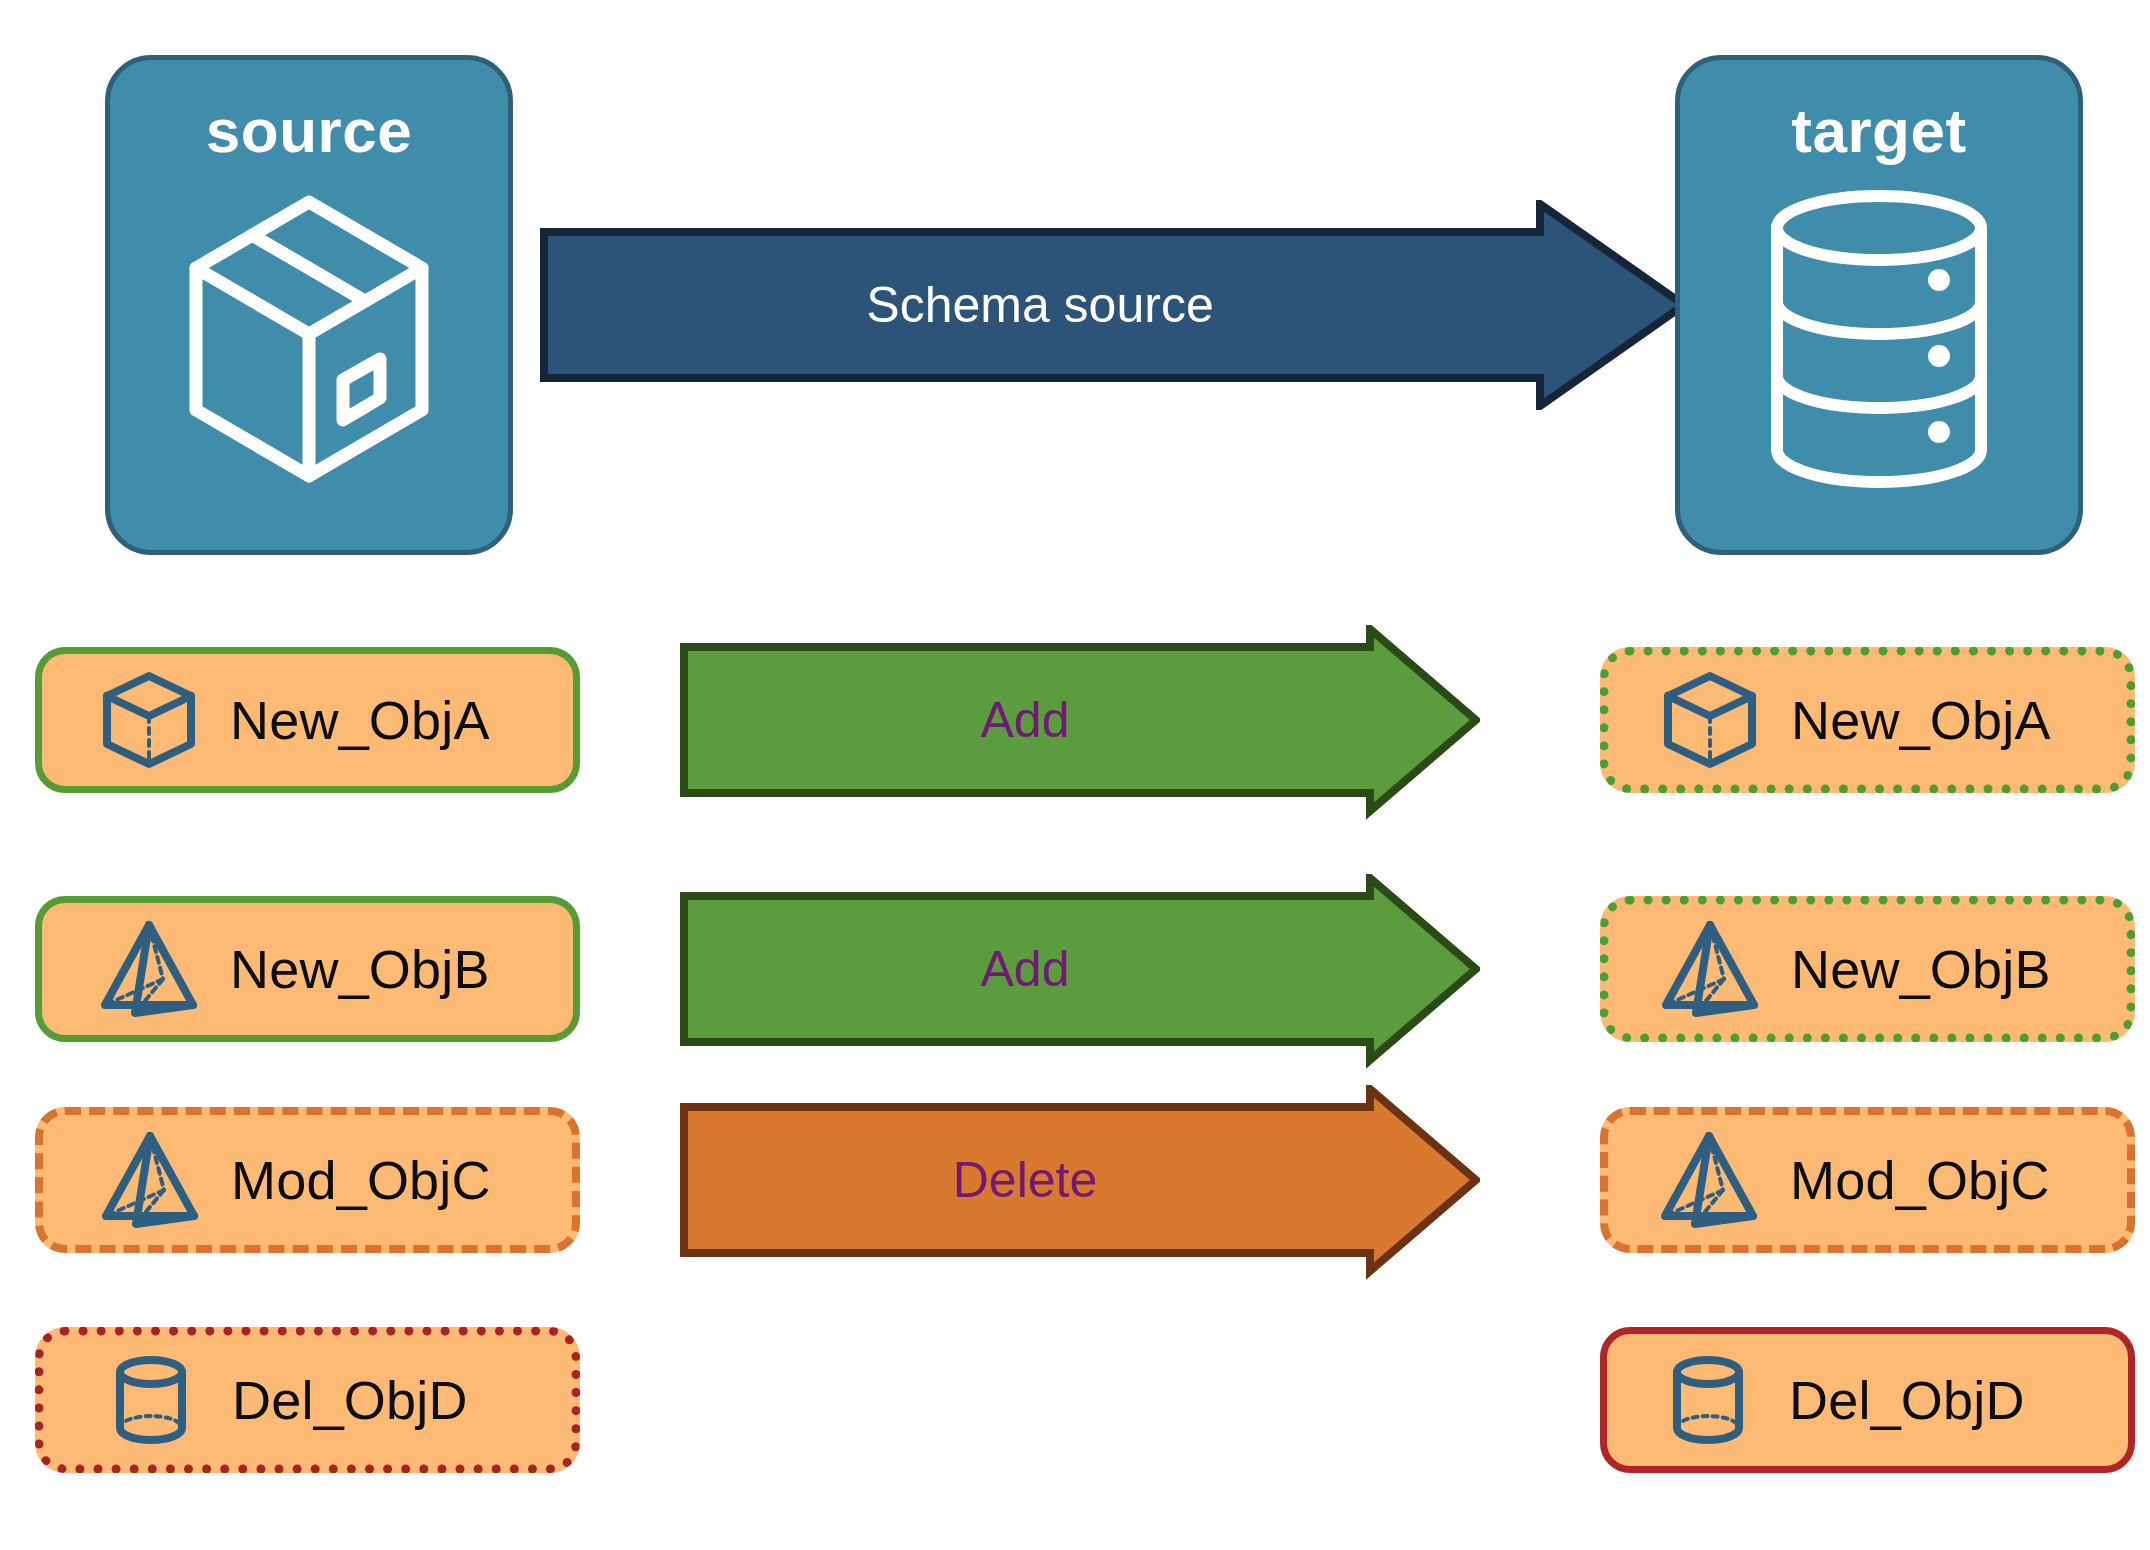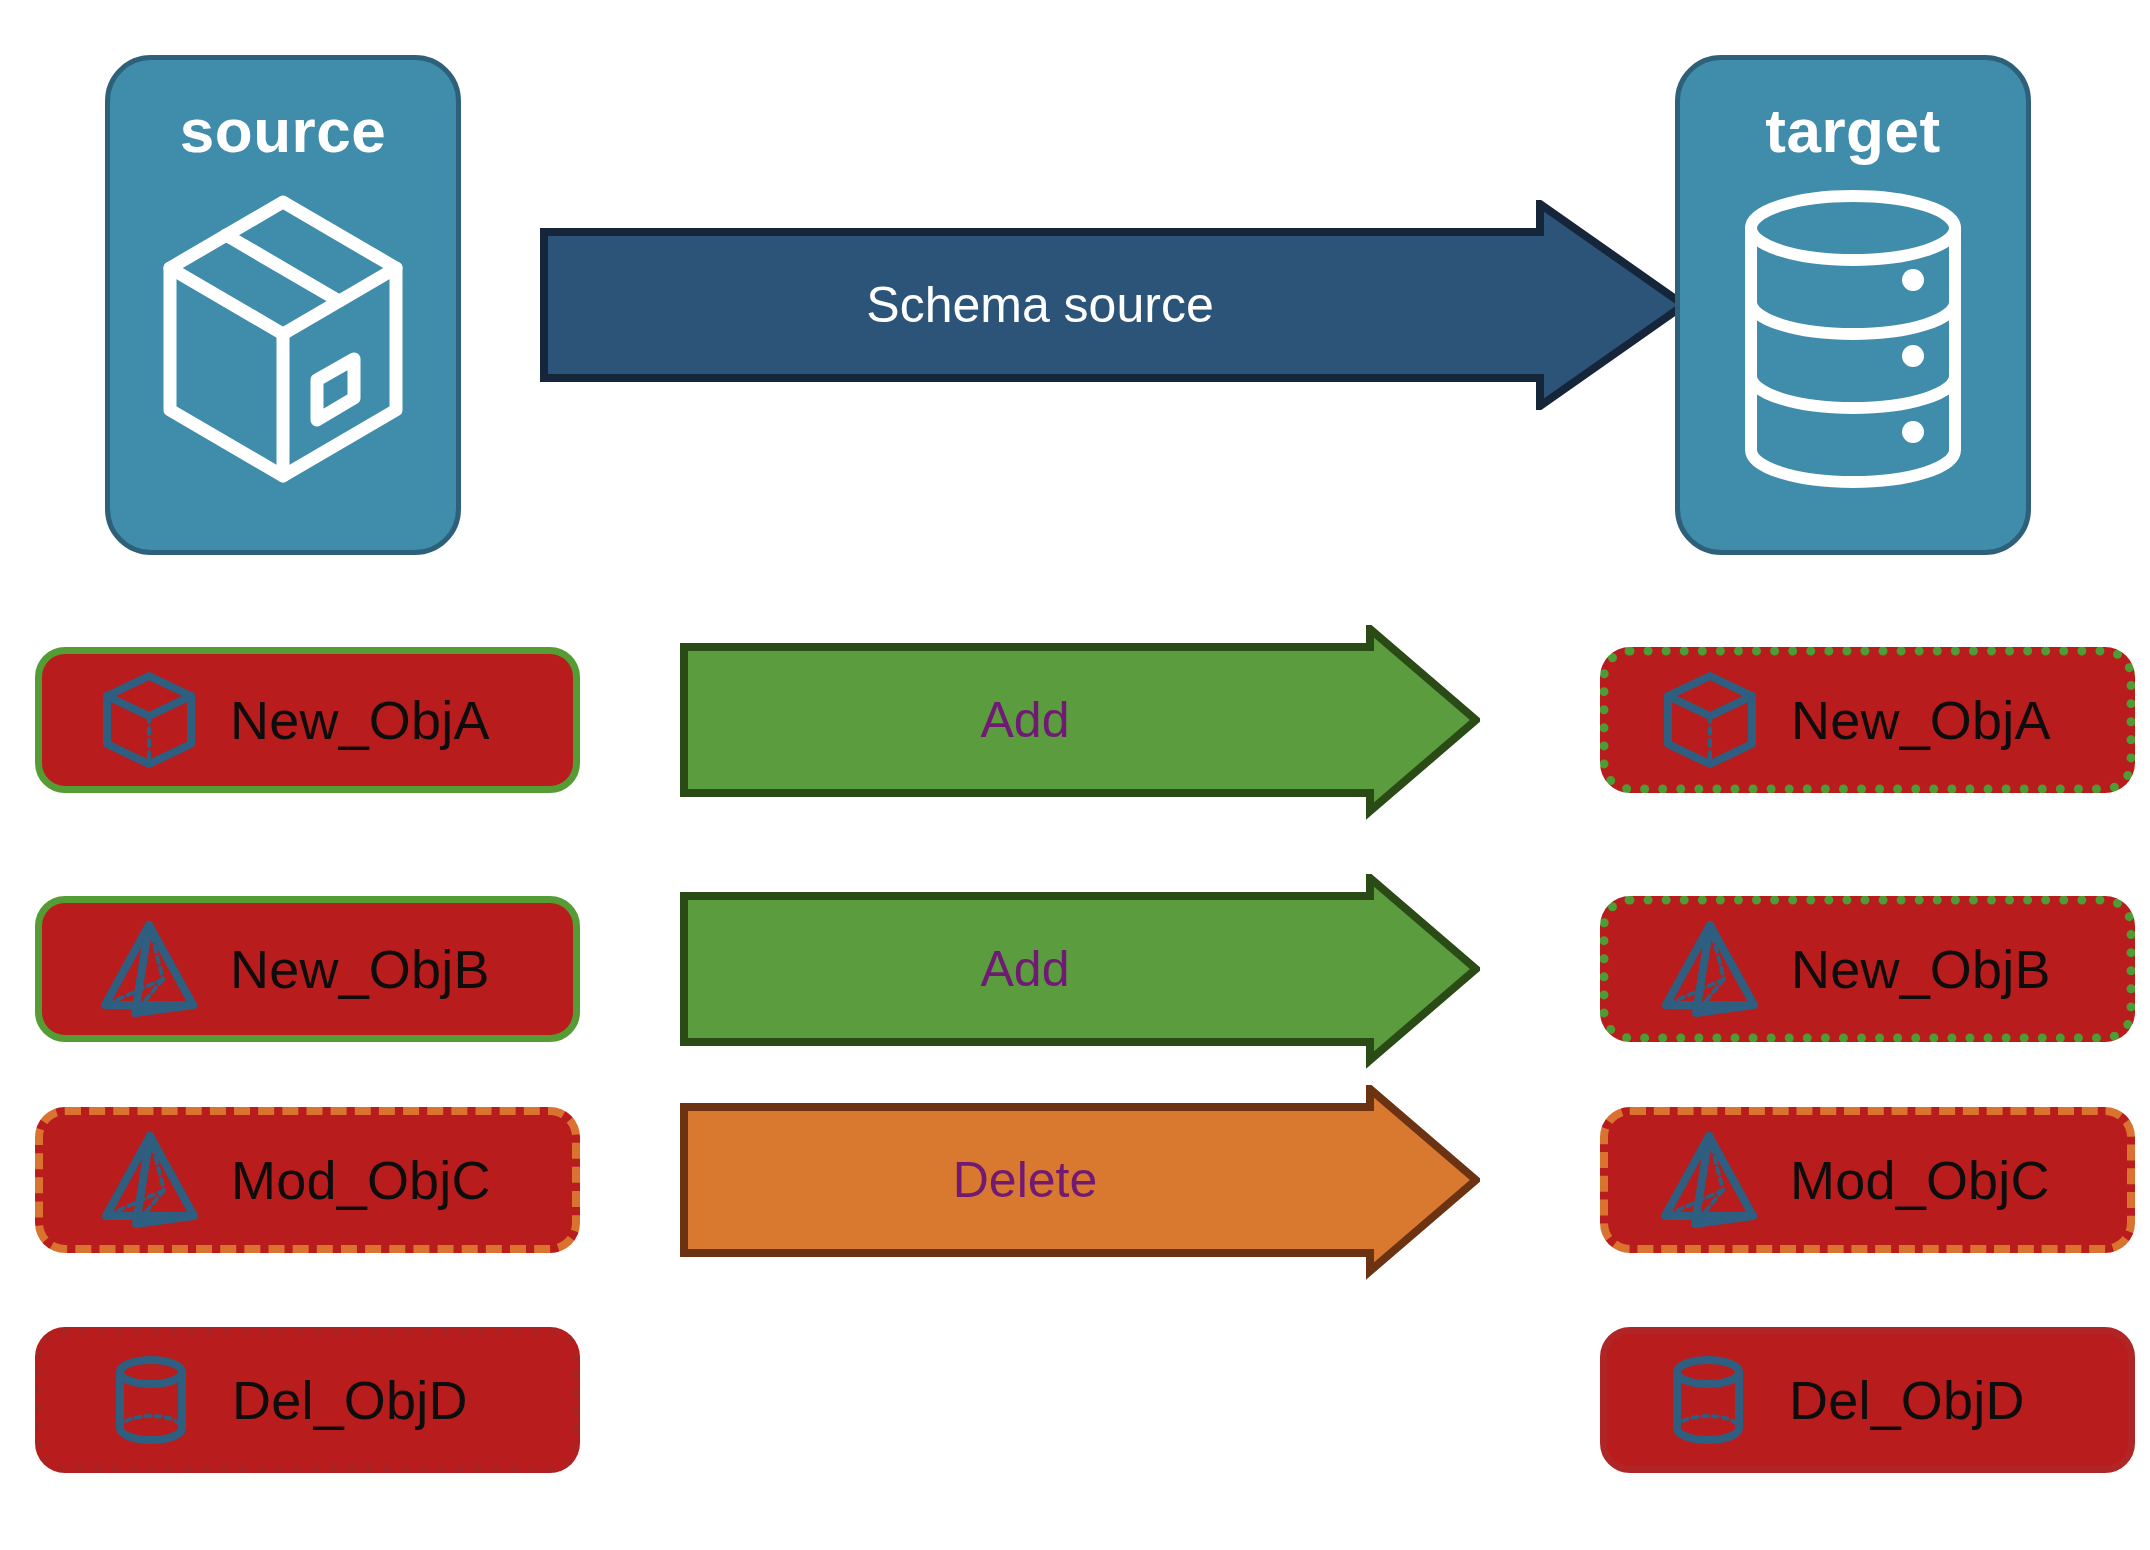--- a/index.html
+++ b/index.html
@@ -2,21 +2,21 @@
 <html><head>
 <meta charset="utf-8">
 <style>
   html,body{margin:0;padding:0;background:#ffffff;}
   body{width:2150px;height:1550px;position:relative;overflow:hidden;
        font-family:"Liberation Sans","DejaVu Sans",sans-serif;}
   .stage{position:absolute;left:0;top:0;width:2150px;height:1550px;}
 
   
   .endpoint{
-    position:absolute;width:356px;height:500px;border-radius:46px;
+    position:absolute;width:408px;height:500px;border-radius:46px;
     background:#3f8cab;border:5px solid #2e6179;box-sizing:border-box;
     display:flex;flex-direction:column;align-items:center;
   }
   .endpoint.src{left:105px;top:55px;}
   .endpoint.tgt{left:1675px;top:55px;}
   .endpoint-title{
     color:#ffffff;font-size:62px;font-weight:bold;letter-spacing:.5px;
     margin-top:40px;line-height:1;
   }
   .endpoint-icon{margin-top:22px;}
@@ -31,21 +31,21 @@
 
   
   .row{position:absolute;left:0;width:2150px;height:180px;}
   .row.r0{top:635px;}
   .row.r1{top:884px;}
   .row.r2{top:1095px;}
   .row.r3{top:1315px;}
 
   .objbox{
     position:absolute;height:146px;border-radius:30px;box-sizing:border-box;
-    background:#b91c1c;display:flex;align-items:center;
+    background:#fdba74;display:flex;align-items:center;
   }
   .objbox.left{left:35px;width:545px;top:12px;}
   .objbox.right{left:1600px;width:535px;top:12px;}
 
   .bd-solid-green {border:7px solid #569c35;}
   .bd-dotted-green{border:9px dotted #4e9c34;}
   .bd-dashed-orange{border:8px dashed #da7230;}
   .bd-dotted-red  {border:9px dotted #ab2222;}
   .bd-solid-red   {border:7px solid #b02525;}
 

